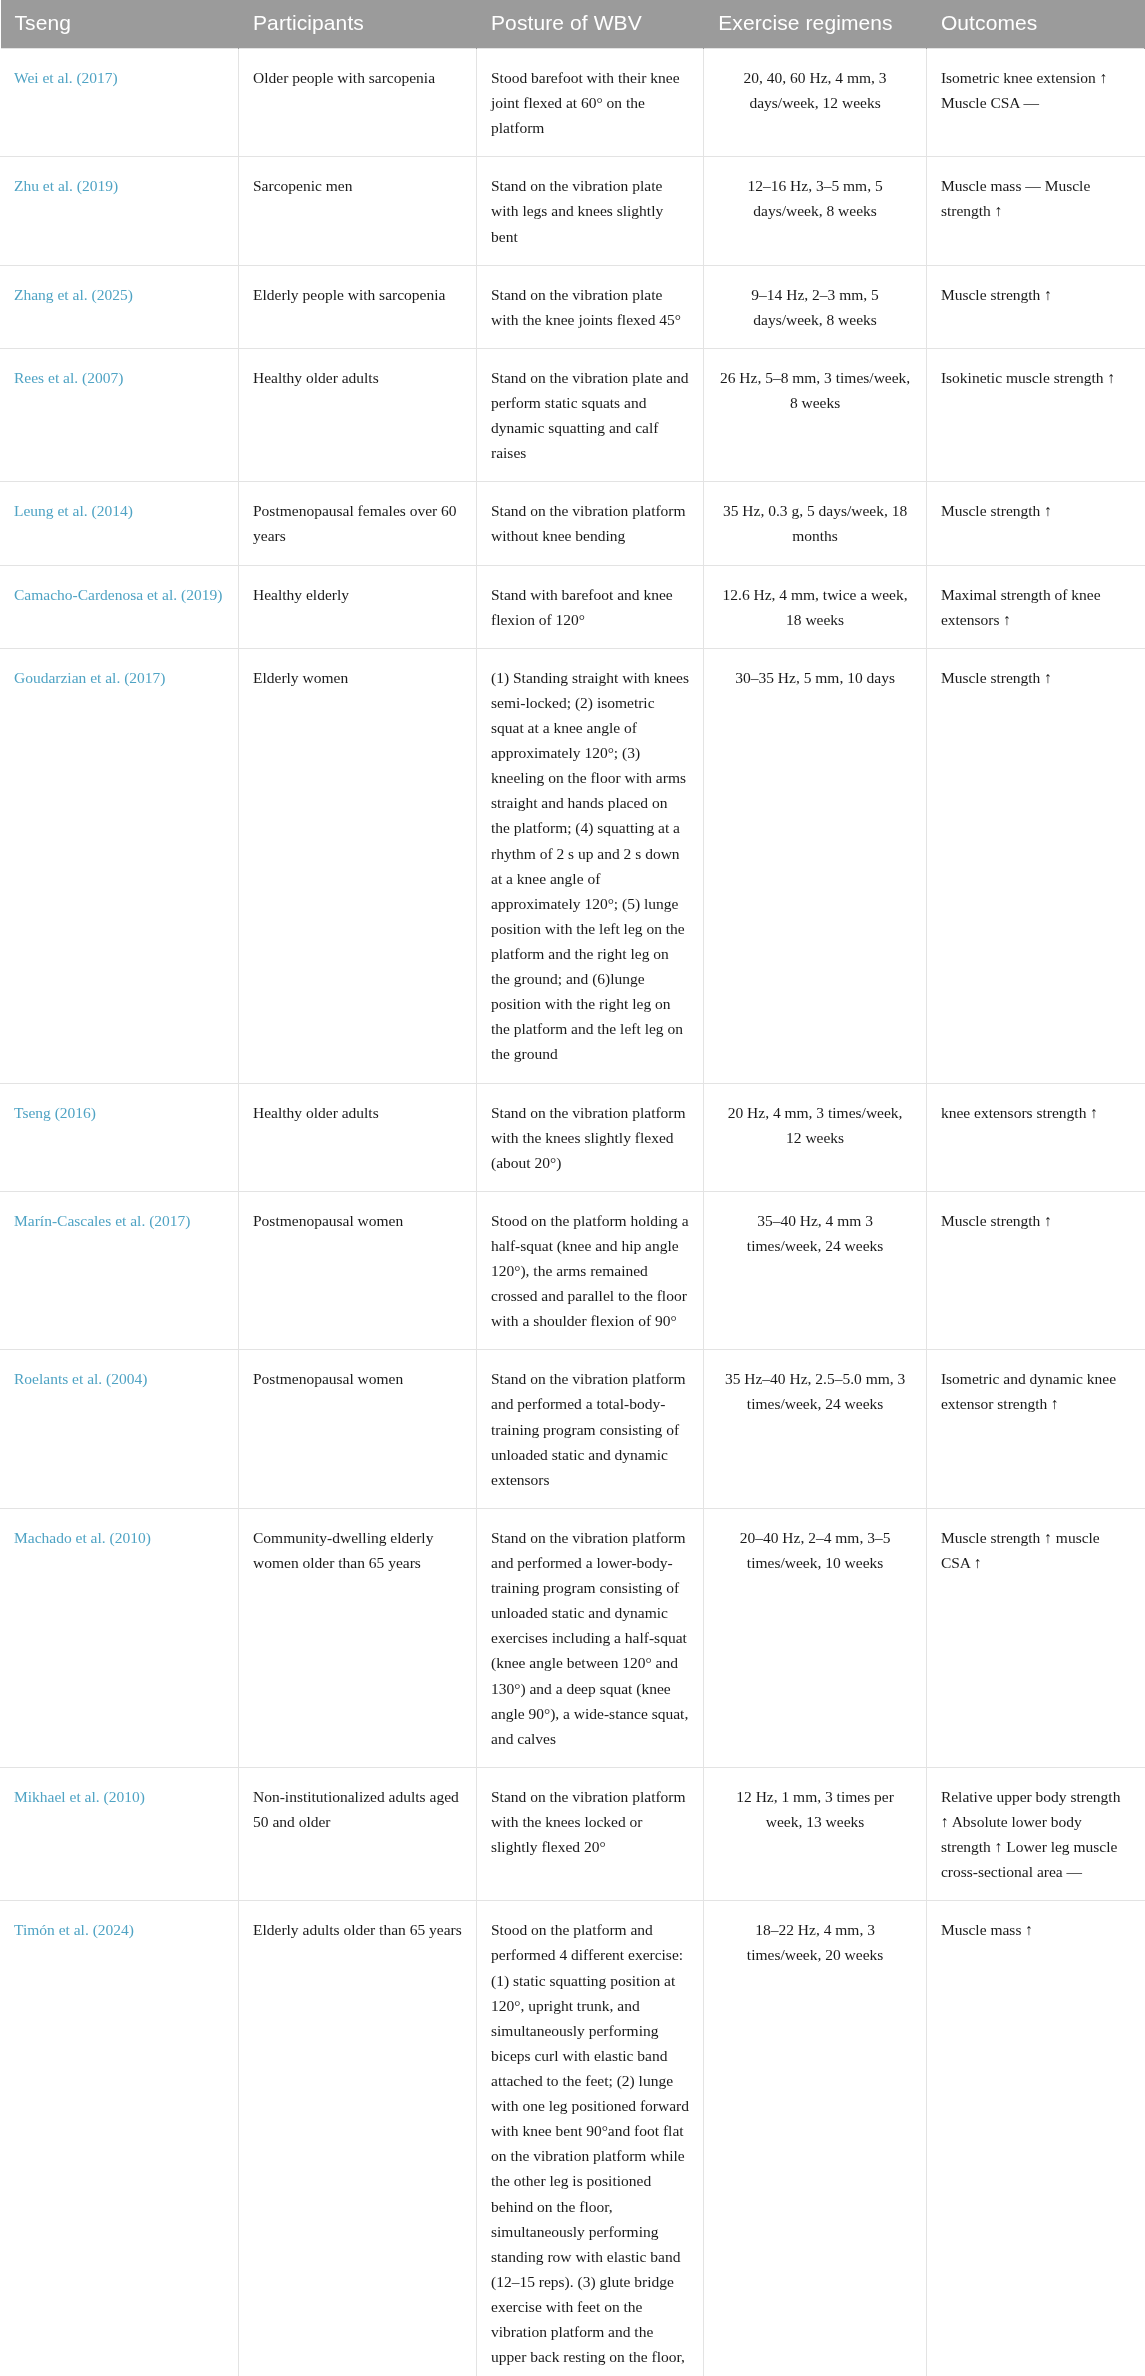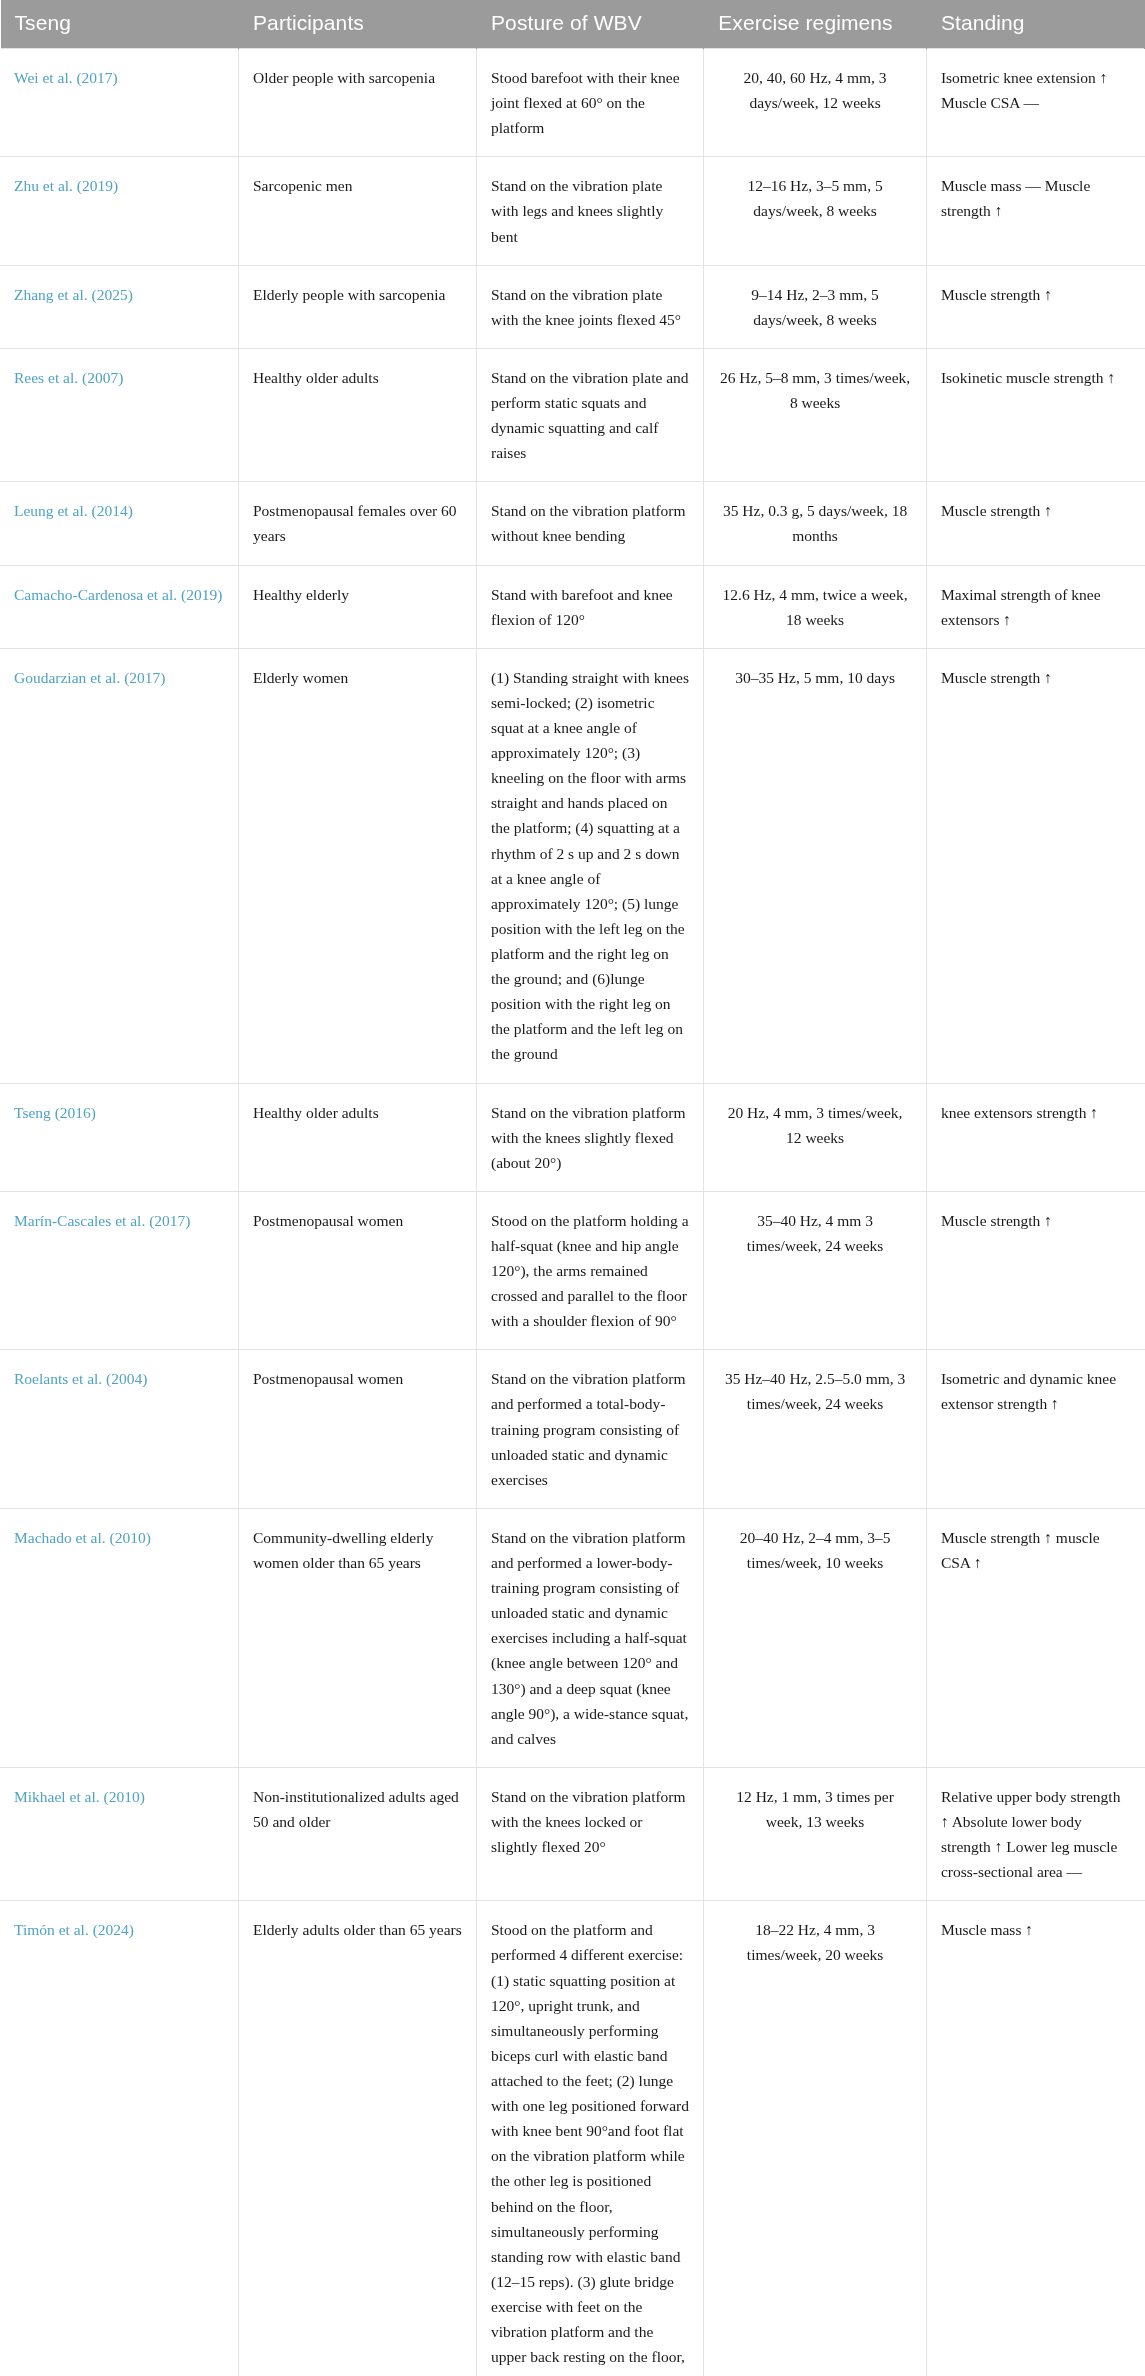--- a/index.html
+++ b/index.html
@@ -83,21 +83,21 @@
       <col class="c3">
       <col class="c4">
       <col class="c5">
   </colgroup>
   <thead>
     <tr>
       <th>Tseng</th>
       <th>Participants</th>
       <th>Posture of WBV</th>
       <th class="th-center">Exercise regimens</th>
-      <th>Standing</th>
+      <th>Outcomes</th>
     </tr>
   </thead>
   <tbody id="table-body">
       <tr>
         <td class="col-study">Wei et al. (2017)</td>
         <td class="col-participants">Older people with sarcopenia</td>
         <td class="col-posture">Stood barefoot with their knee joint flexed at 60° on the platform</td>
         <td class="col-regimen">20, 40, 60 Hz, 4 mm, 3 days/week, 12 weeks</td>
         <td class="col-outcomes">Isometric knee extension ↑ Muscle CSA —</td>
       </tr>
@@ -153,21 +153,21 @@
       <tr>
         <td class="col-study">Marín-Cascales et al. (2017)</td>
         <td class="col-participants">Postmenopausal women</td>
         <td class="col-posture">Stood on the platform holding a half-squat (knee and hip angle 120°), the arms remained crossed and parallel to the floor with a shoulder flexion of 90°</td>
         <td class="col-regimen">35–40 Hz, 4 mm 3 times/week, 24 weeks</td>
         <td class="col-outcomes">Muscle strength ↑</td>
       </tr>
       <tr>
         <td class="col-study">Roelants et al. (2004)</td>
         <td class="col-participants">Postmenopausal women</td>
-        <td class="col-posture">Stand on the vibration platform and performed a total-body-training program consisting of unloaded static and dynamic exercises</td>
+        <td class="col-posture">Stand on the vibration platform and performed a total-body-training program consisting of unloaded static and dynamic extensors</td>
         <td class="col-regimen">35 Hz–40 Hz, 2.5–5.0 mm, 3 times/week, 24 weeks</td>
         <td class="col-outcomes">Isometric and dynamic knee extensor strength ↑</td>
       </tr>
       <tr>
         <td class="col-study">Machado et al. (2010)</td>
         <td class="col-participants">Community-dwelling elderly women older than 65 years</td>
         <td class="col-posture">Stand on the vibration platform and performed a lower-body-training program consisting of unloaded static and dynamic exercises including a half-squat (knee angle between 120° and 130°) and a deep squat (knee angle 90°), a wide-stance squat, and calves</td>
         <td class="col-regimen">20–40 Hz, 2–4 mm, 3–5 times/week, 10 weeks</td>
         <td class="col-outcomes">Muscle strength ↑ muscle CSA ↑</td>
       </tr>

